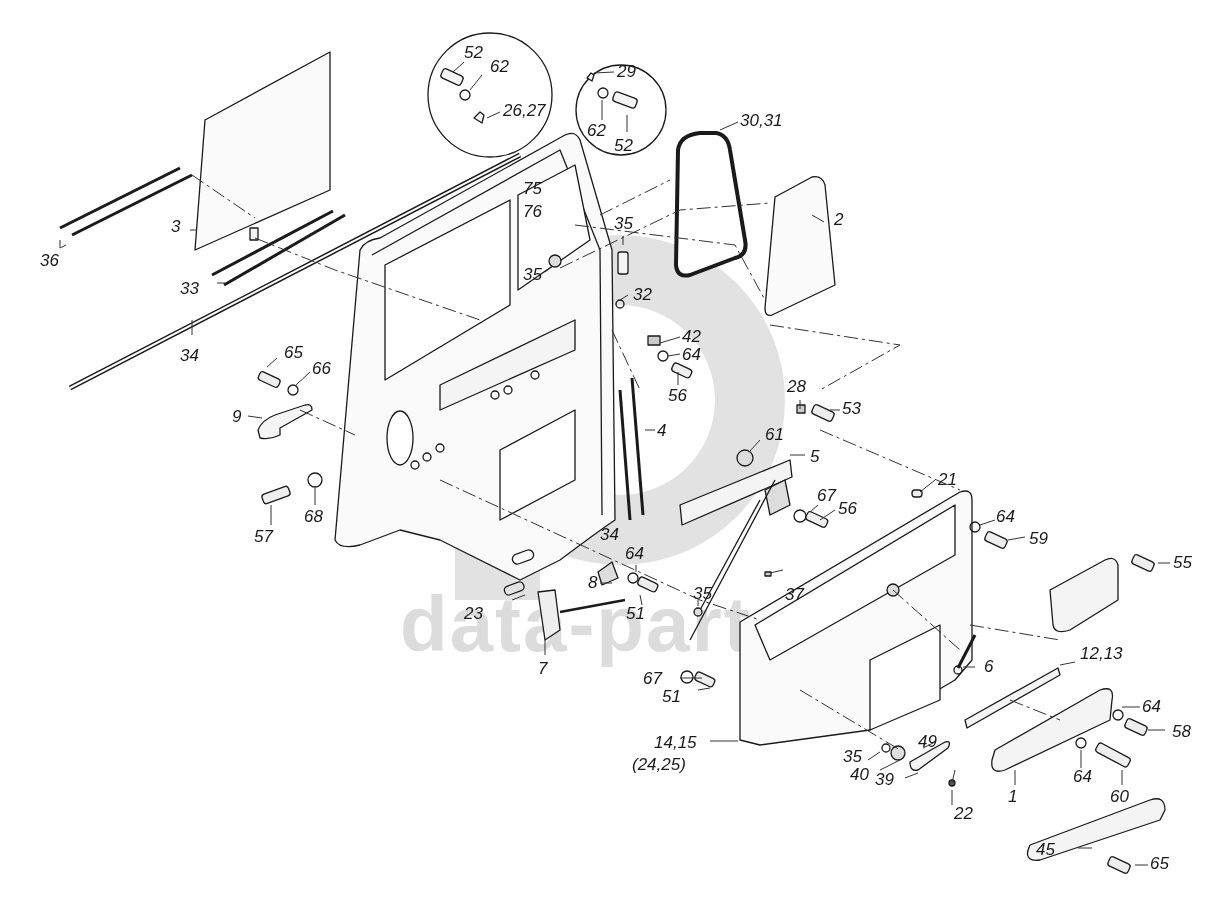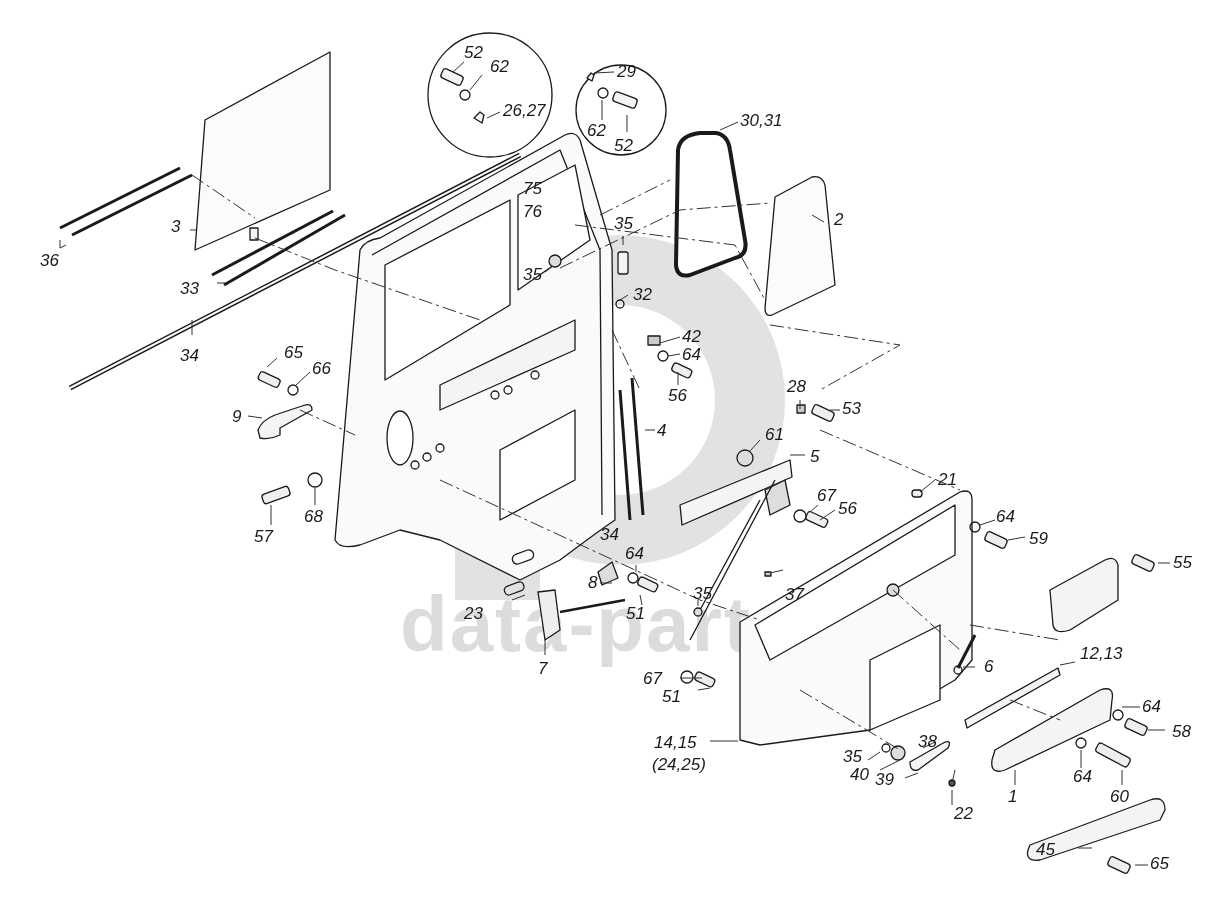--- a/index.html
+++ b/index.html
@@ -266,23 +266,23 @@
   <div class="lbl" style="left:626px;top:605px">51</div>
   <div class="lbl" style="left:464px;top:605px">23</div>
   <div class="lbl" style="left:984px;top:658px">6</div>
   <div class="lbl" style="left:1080px;top:645px">12,13</div>
   <div class="lbl" style="left:538px;top:660px">7</div>
   <div class="lbl" style="left:643px;top:670px">67</div>
   <div class="lbl" style="left:662px;top:688px">51</div>
   <div class="lbl" style="left:1142px;top:698px">64</div>
   <div class="lbl" style="left:1172px;top:723px">58</div>
   <div class="lbl" style="left:654px;top:734px">14,15</div>
-  <div class="lbl" style="left:652px;top:756px">(24,25)</div>
+  <div class="lbl" style="left:632px;top:756px">(24,25)</div>
   <div class="lbl" style="left:843px;top:748px">35</div>
-  <div class="lbl" style="left:918px;top:733px">38</div>
+  <div class="lbl" style="left:918px;top:733px">49</div>
   <div class="lbl" style="left:850px;top:766px">40</div>
   <div class="lbl" style="left:875px;top:771px">39</div>
   <div class="lbl" style="left:1073px;top:768px">64</div>
   <div class="lbl" style="left:1110px;top:788px">60</div>
   <div class="lbl" style="left:1008px;top:788px">1</div>
   <div class="lbl" style="left:954px;top:805px">22</div>
   <div class="lbl" style="left:1036px;top:841px">45</div>
   <div class="lbl" style="left:1150px;top:855px">65</div>
 
 </div>

